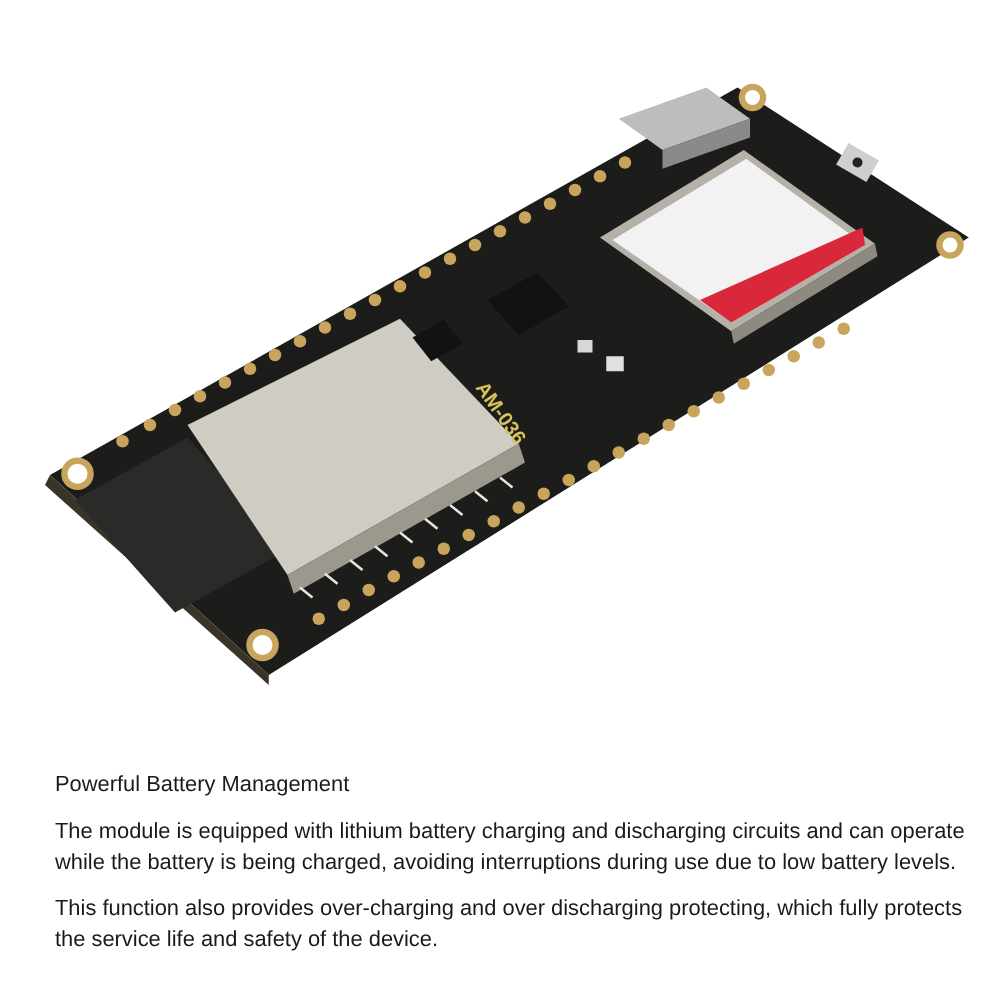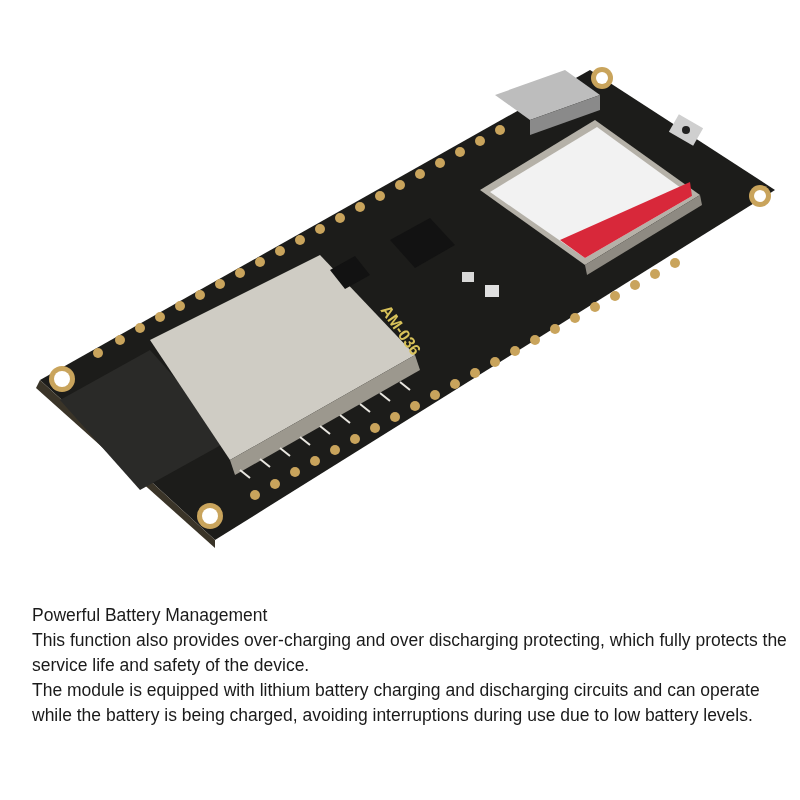--- a/index.html
+++ b/index.html
@@ -1,19 +1,19 @@
 <!DOCTYPE html>
 <html><head>
 <meta charset="utf-8">
 <style>
   html, body { margin:0; padding:0; background:#ffffff; }
   body { width:800px; height:800px; position:relative; overflow:hidden; font-family:"Liberation Sans", sans-serif; }
   .photo { position:absolute; left:0; top:0; width:800px; height:590px; }
   .desc { position:absolute; left:32px; top:603px; width:760px; color:#1a1a1a; font-family:"Liberation Sans", sans-serif; font-size:17.5px; line-height:25px; }
-  .desc p { margin:0; }
+  .desc p { margin:12px; }
 </style>
 </head>
 <body>
 
 <div class="photo">
   <svg width="800" height="590" viewBox="0 0 800 590">
 
     <polygon points="40,380 590,70 775,190 215,540" fill="#1c1c1a"></polygon>
     <polygon points="40,380 215,540 215,548 36,388" fill="#3a3428"></polygon>
 
@@ -106,15 +106,15 @@
     <polygon points="495,95 565,70 600,95 530,120" fill="#bdbdbd"></polygon>
     <polygon points="530,120 600,95 600,110 530,135" fill="#8a8a8a"></polygon>
 
     <rect x="672" y="120" width="28" height="20" fill="#cfcfcf" transform="rotate(30 686 130)"></rect>
     <circle cx="686" cy="130" r="4" fill="#222"></circle>
   </svg>
 </div>
 
 <div class="desc">
   <p>Powerful Battery Management</p>
+  <p>The module is equipped with lithium battery charging and discharging circuits and can operate while the battery is being charged, avoiding interruptions during use due to low battery levels.</p>
   <p>This function also provides over-charging and over discharging protecting, which fully protects the service life and safety of the device.</p>
-  <p>The module is equipped with lithium battery charging and discharging circuits and can operate while the battery is being charged, avoiding interruptions during use due to low battery levels.</p>
 </div>
 
 </body></html>

